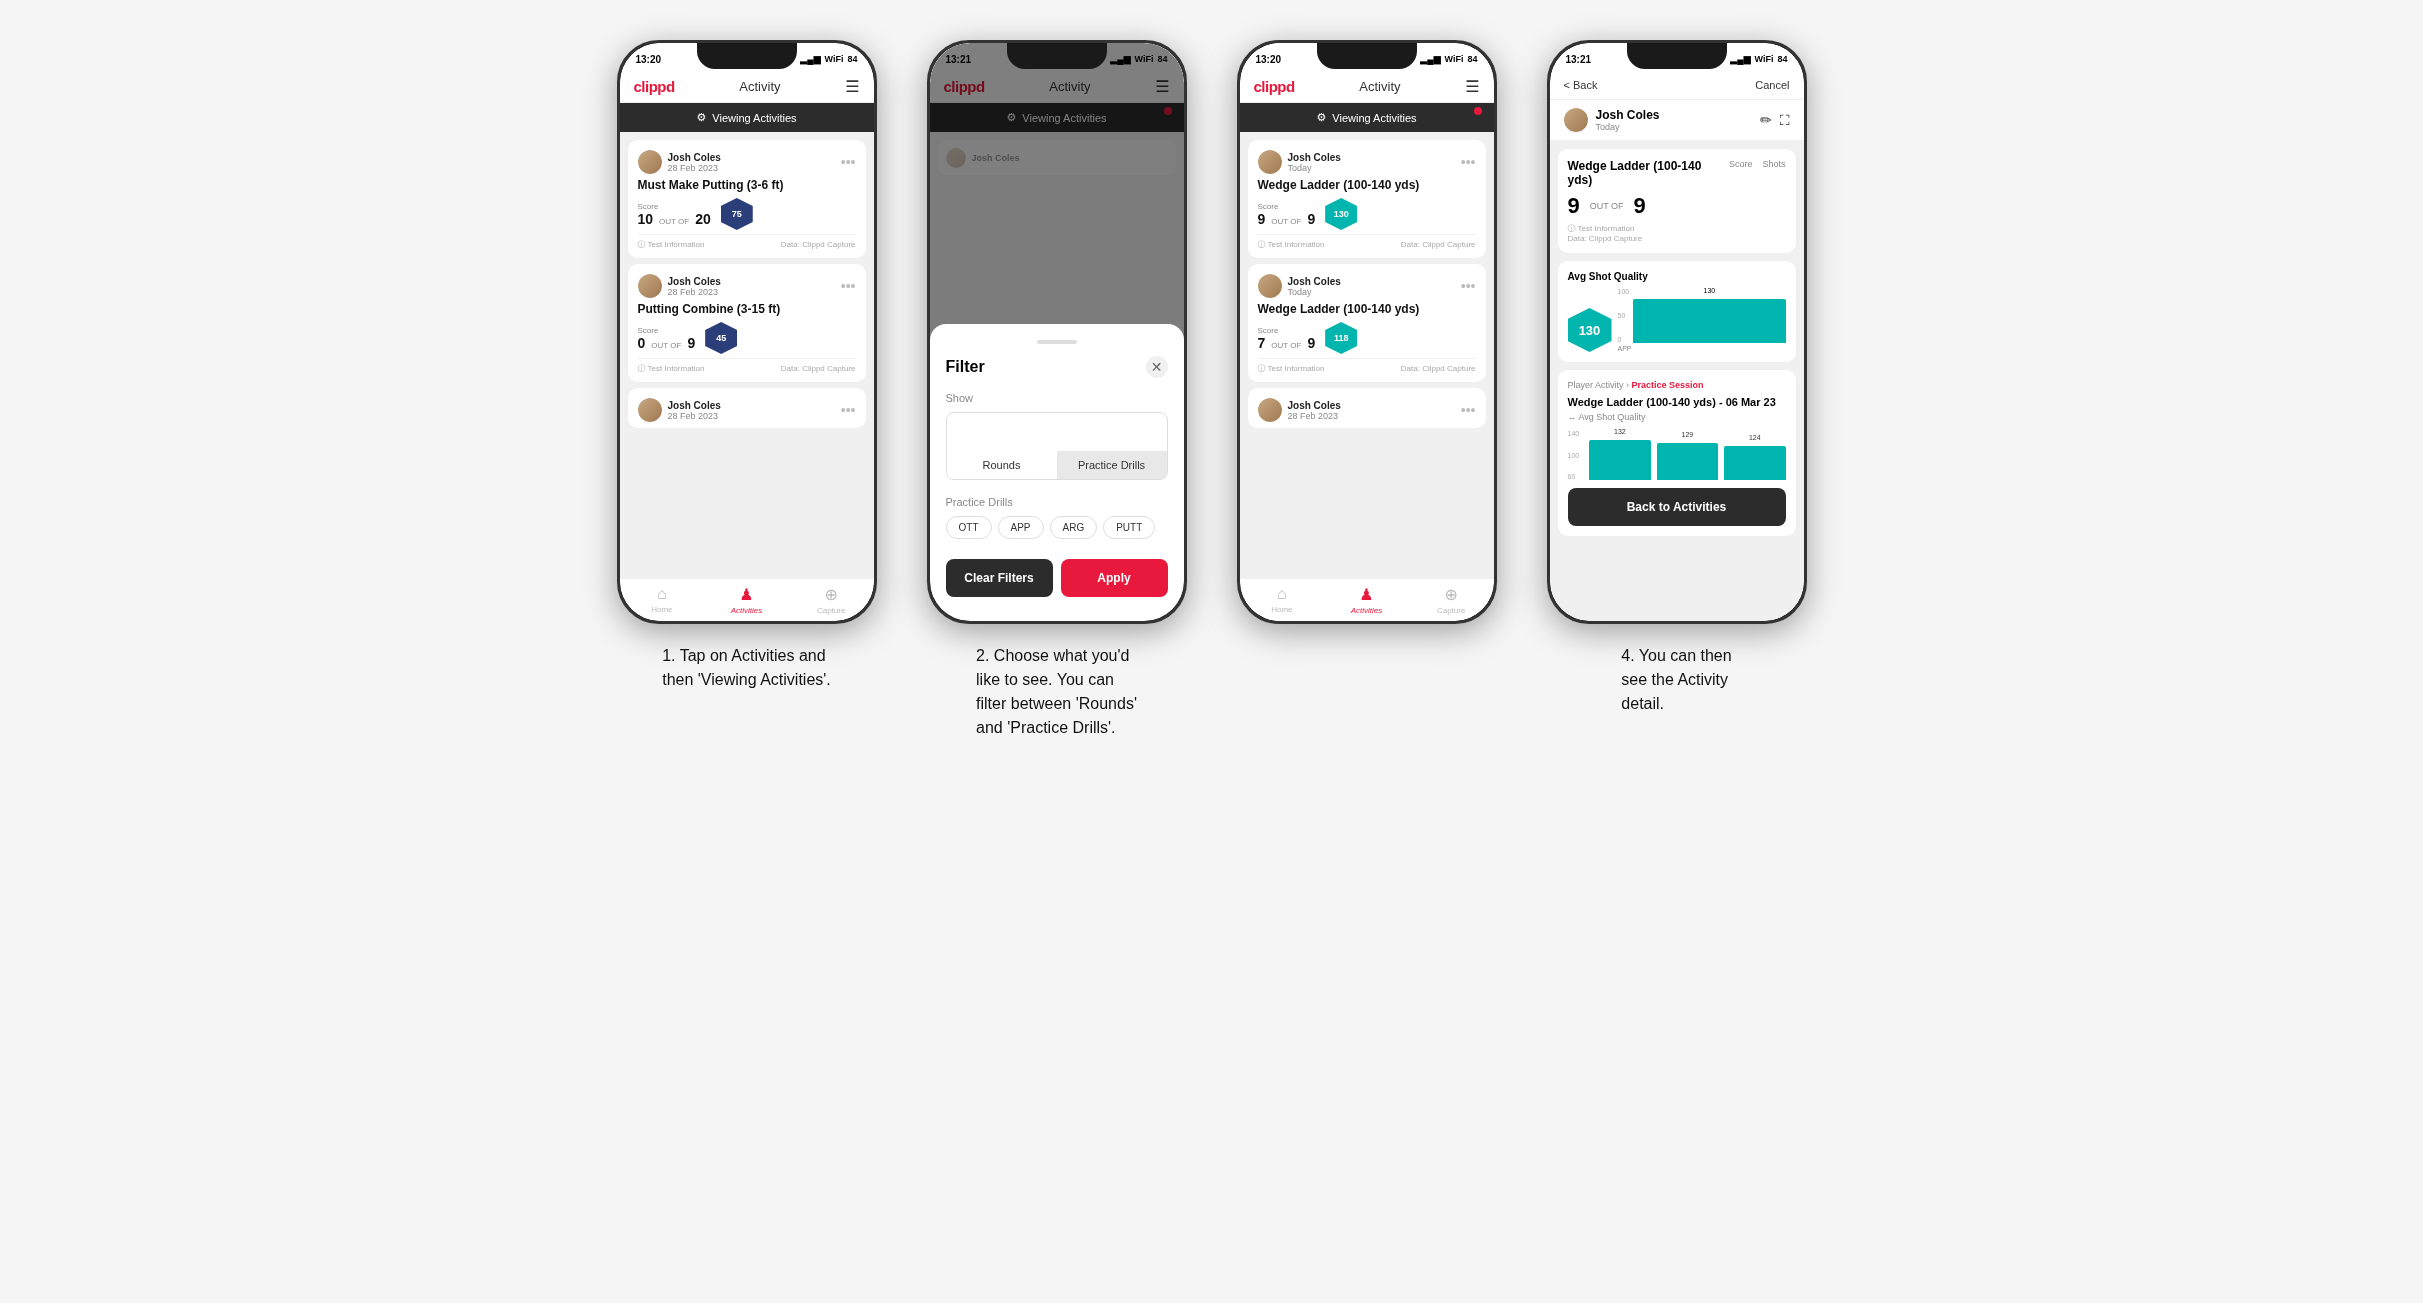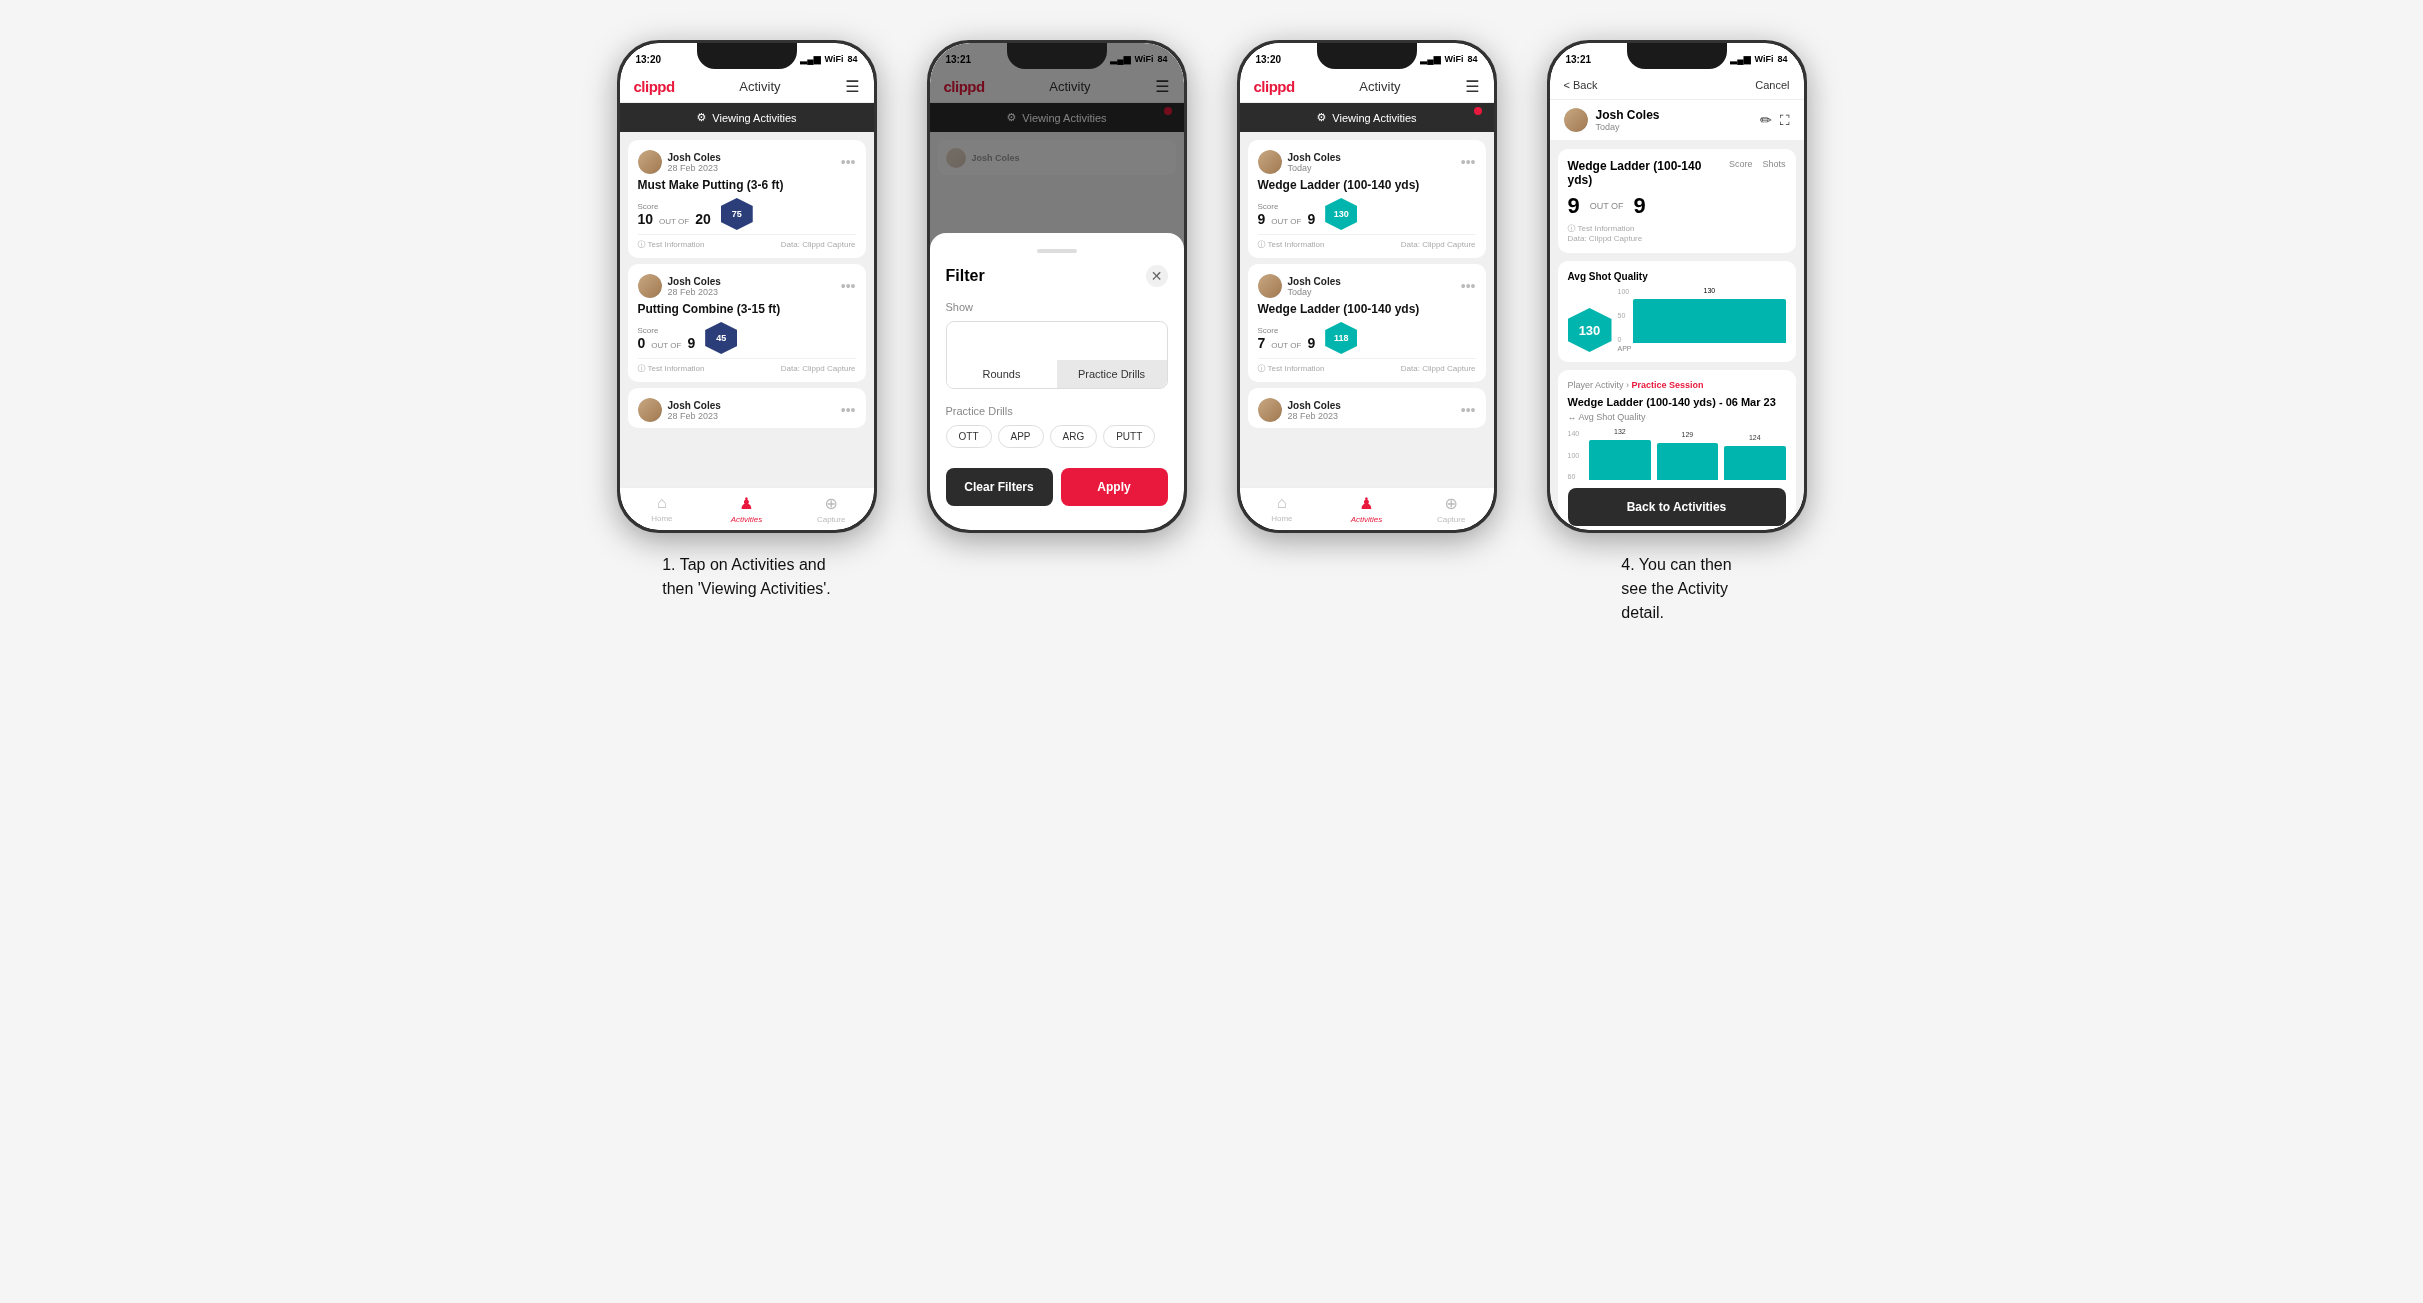--- a/index.html
+++ b/index.html
@@ -20,21 +20,21 @@
       flex-wrap: nowrap;
     }
     .phone-column {
       display: flex;
       flex-direction: column;
       align-items: center;
       width: 280px;
     }
     .phone-frame {
       width: 260px;
-      height: 493px;
+      height: 584px;
       background: #1a1a1a;
       border-radius: 42px;
       border: 3px solid #333;
       position: relative;
       overflow: hidden;
       box-shadow: 0 8px 32px rgba(0,0,0,0.35);
     }
     .phone-notch {
       position: absolute;
       top: 0;
@@ -642,20 +642,26 @@
                 <div class="filter-pill">PUTT</div>
               </div>
               <div class="filter-actions">
                 <div class="btn-clear">Clear Filters</div>
                 <div class="btn-apply">Apply</div>
               </div>
             </div>
           </div>
         </div>
       </div>
+    </div>
+    <div class="caption">
+      <span style="white-space: pre-line;">2. Choose what you'd
+like to see. You can
+filter between 'Rounds'
+and 'Practice Drills'.</span>
     </div>
   </div>
 
   <div class="phone-column">
     <div class="phone-frame">
       <div class="phone-notch"></div>
       <div class="phone-screen">
         <div class="screen-content">
           <div class="status-bar">
             <span>13:20</span>

